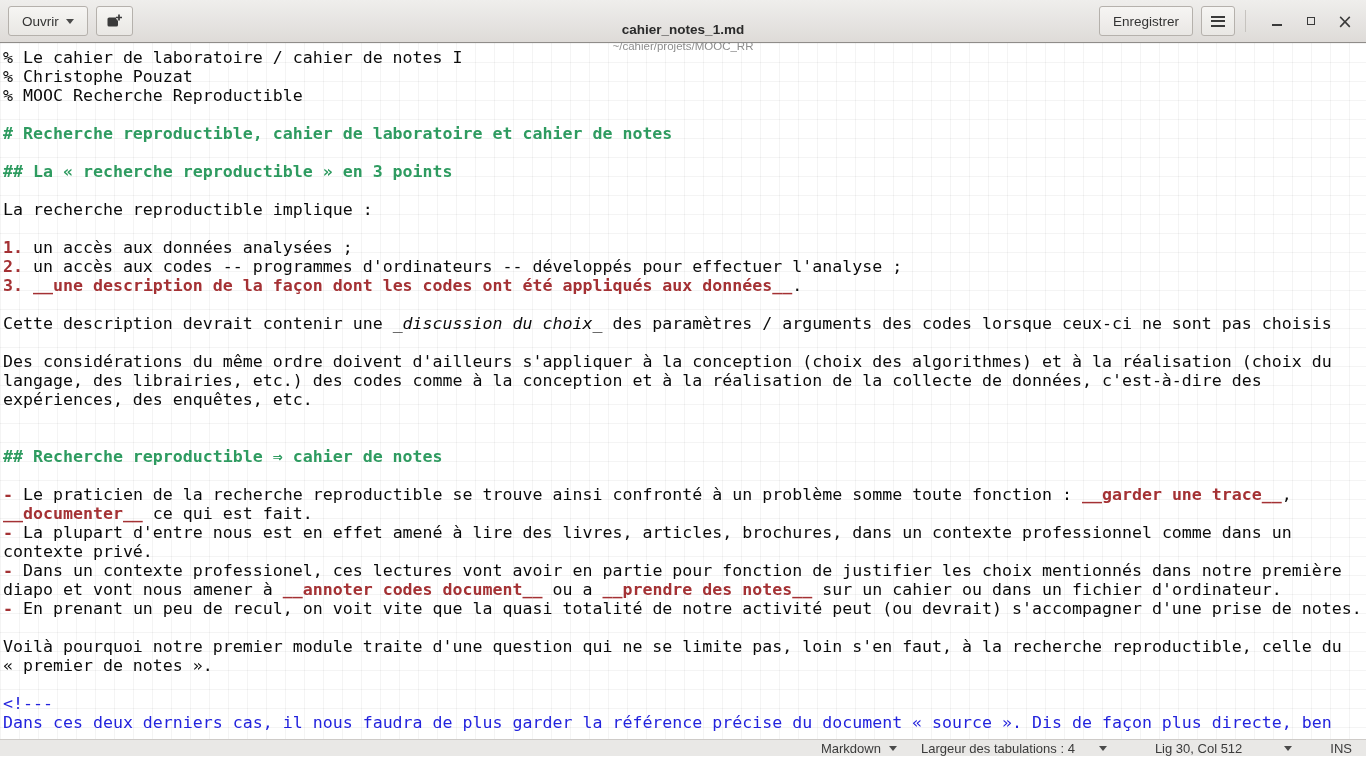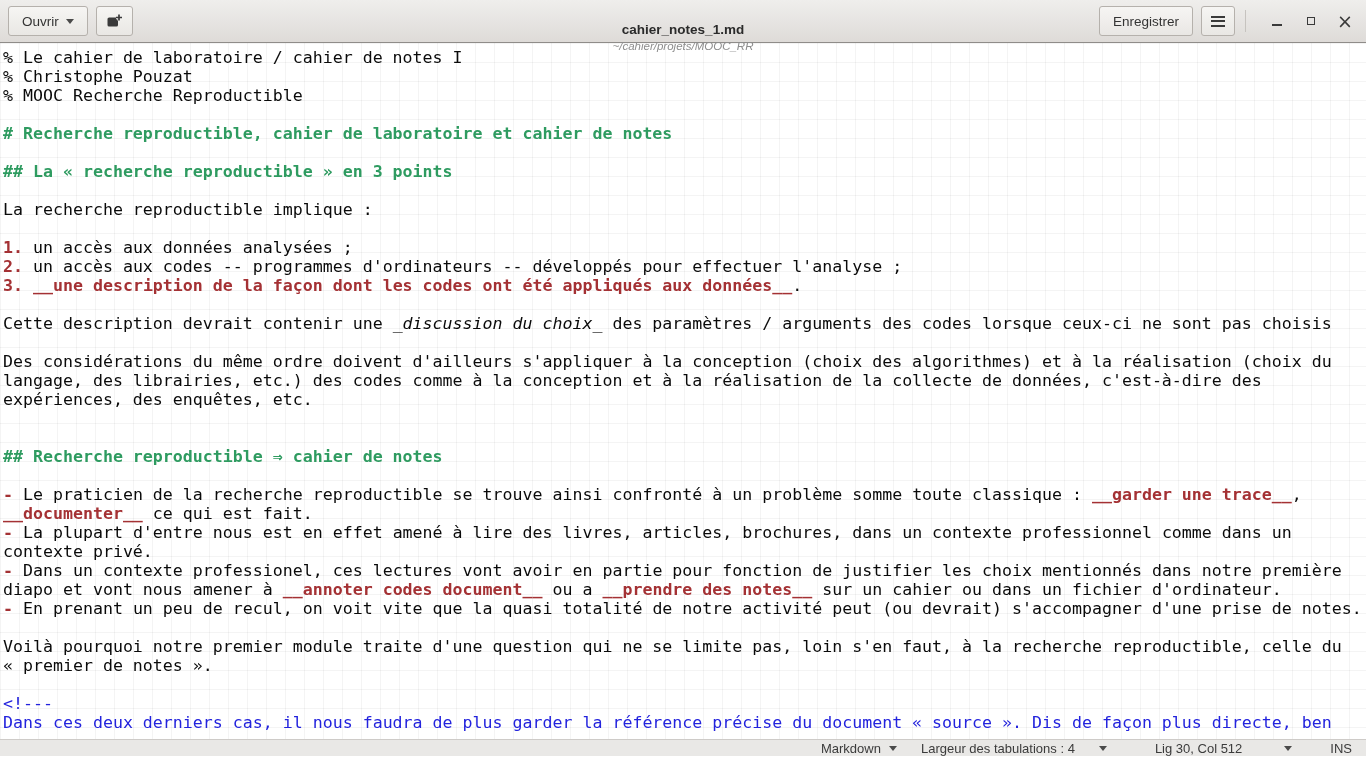--- a/index.html
+++ b/index.html
@@ -23,21 +23,21 @@
     padding:0 13px; cursor:default; white-space:nowrap;
   }
   .hbtn.iconbtn { padding:0 9px; }
   .chev { width:0; height:0; border-left:4px solid transparent;
           border-right:4px solid transparent; border-top:5px solid #4a4a4a; }
   .title-block {
     position:absolute; left:50%; top:22px; transform:translateX(-50%);
     text-align:center; line-height:1.25; pointer-events:none;
   }
   .title-main { font-size:13.5px; font-weight:bold; color:#2b2b2b; }
-  .title-sub  { font-size:11.5px; color:#8d8d8d;font-style:italic; }
+  .title-sub  { font-size:11.5px; color:#8d8d8d; }
   .hspacer { flex:1; }
   .icon-hamburger { width:14px; height:11px; border-top:2px solid #3a3a3a;
                     border-bottom:2px solid #3a3a3a; position:relative; }
   .icon-hamburger::after { content:''; position:absolute; left:0; right:0;
                     top:2.5px; height:2px; background:#3a3a3a; }
   .vsep { width:1px; height:22px; background:#c6c3bf; margin:0 10px; }
   .winbtn { width:26px; height:26px; display:flex; align-items:center;
             justify-content:center; margin-left:8px; border-radius:3px; }
   .icon-min { width:10px; height:10px; position:relative; }
   .icon-min::after { content:''; position:absolute; bottom:0; left:0;
@@ -142,21 +142,21 @@
       <div class="line"></div>
       <div class="line"><span class="seg-plain">Cette description devrait contenir une </span><span class="seg-italic">_discussion du choix_</span><span class="seg-plain"> des paramètres / arguments des codes lorsque ceux-ci ne sont pas choisis</span></div>
       <div class="line"></div>
       <div class="line"><span class="seg-plain">Des considérations du même ordre doivent d'ailleurs s'appliquer à la conception (choix des algorithmes) et à la réalisation (choix du</span></div>
       <div class="line"><span class="seg-plain">langage, des librairies, etc.) des codes comme à la conception et à la réalisation de la collecte de données, c'est-à-dire des</span></div>
       <div class="line"><span class="seg-plain">expériences, des enquêtes, etc.</span></div>
       <div class="line"></div>
       <div class="line"></div>
       <div class="line"><span class="seg-heading">## Recherche reproductible ⇒ cahier de notes</span></div>
       <div class="line"></div>
-      <div class="line"><span class="seg-red">-</span><span class="seg-plain"> Le praticien de la recherche reproductible se trouve ainsi confronté à un problème somme toute classique : </span><span class="seg-red">__garder une trace__</span><span class="seg-plain">,</span></div>
+      <div class="line"><span class="seg-red">-</span><span class="seg-plain"> Le praticien de la recherche reproductible se trouve ainsi confronté à un problème somme toute fonction : </span><span class="seg-red">__garder une trace__</span><span class="seg-plain">,</span></div>
       <div class="line"><span class="seg-red">__documenter__</span><span class="seg-plain"> ce qui est fait.</span></div>
       <div class="line"><span class="seg-red">-</span><span class="seg-plain"> La plupart d'entre nous est en effet amené à lire des livres, articles, brochures, dans un contexte professionnel comme dans un</span></div>
       <div class="line"><span class="seg-plain">contexte privé.</span></div>
       <div class="line"><span class="seg-red">-</span><span class="seg-plain"> Dans un contexte professionel, ces lectures vont avoir en partie pour fonction de justifier les choix mentionnés dans notre première</span></div>
       <div class="line"><span class="seg-plain">diapo et vont nous amener à </span><span class="seg-red">__annoter codes document__</span><span class="seg-plain"> ou a </span><span class="seg-red">__prendre des notes__</span><span class="seg-plain"> sur un cahier ou dans un fichier d'ordinateur.</span></div>
       <div class="line"><span class="seg-red">-</span><span class="seg-plain"> En prenant un peu de recul, on voit vite que la quasi totalité de notre activité peut (ou devrait) s'accompagner d'une prise de notes.</span></div>
       <div class="line"></div>
       <div class="line"><span class="seg-plain">Voilà pourquoi notre premier module traite d'une question qui ne se limite pas, loin s'en faut, à la recherche reproductible, celle du</span></div>
       <div class="line"><span class="seg-plain">« premier de notes ».</span></div>
       <div class="line"></div>

